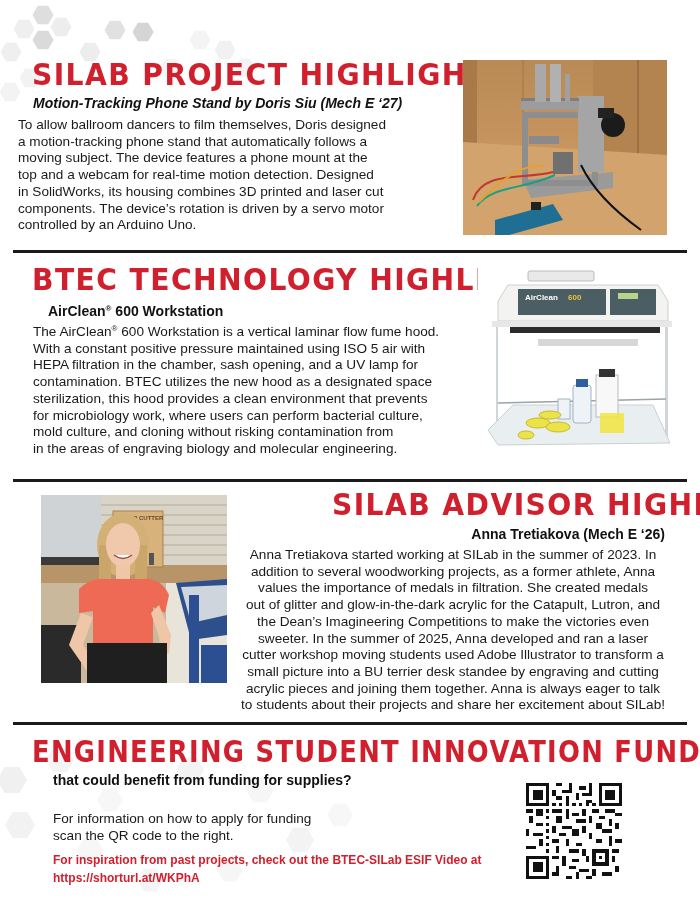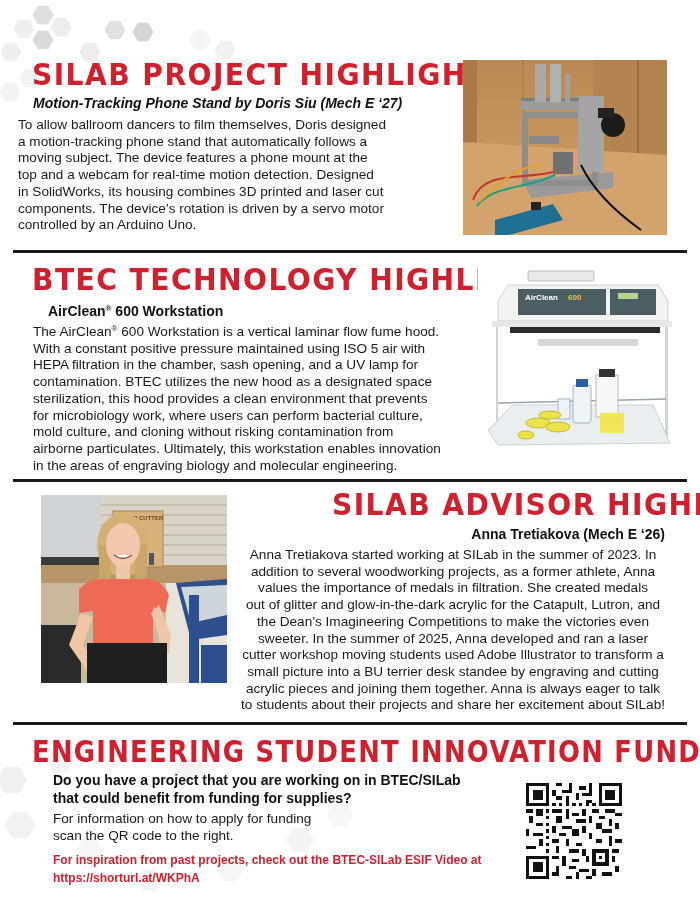--- a/index.html
+++ b/index.html
@@ -126,21 +126,20 @@
     <span>AirClean</span><sup class="reg">®</sup><span> 600 Workstation</span>
   </div>
   <div class="abs body-text" style="left:33px; top:321px;">
     <span class="ln"><span>The AirClean</span><sup class="reg">®</sup><span> 600 Workstation is a vertical laminar flow fume hood.</span></span>
     <span class="ln">With a constant positive pressure maintained using ISO 5 air with</span>
     <span class="ln">HEPA filtration in the chamber, sash opening, and a UV lamp for</span>
     <span class="ln">contamination. BTEC utilizes the new hood as a designated space</span>
     <span class="ln">sterilization, this hood provides a clean environment that prevents</span>
     <span class="ln">for microbiology work, where users can perform bacterial culture,</span>
     <span class="ln">mold culture, and cloning without risking contamination from</span>
-    <span class="ln">airborne particulates. Ultimately, this workstation enables innovation</span>
     <span class="ln">in the areas of engraving biology and molecular engineering.</span>
   </div>
 
   <div class="photo" style="left:478px; top:265px; width:205px; height:185px; background:#ffffff;" title="AirClean 600 Workstation laminar flow hood with lab bottles and petri dishes">
     <svg width="205" height="185" viewBox="0 0 205 185">
 
       <rect x="50" y="6" width="66" height="10" rx="2" fill="#e9e9e9" stroke="#bbb"></rect>
 
       <polygon points="20,36 30,20 180,20 190,36 190,56 20,56" fill="#f3f3f1" stroke="#cfcfcf"></polygon>
       <rect x="40" y="24" width="88" height="26" fill="#4b5e63"></rect>
@@ -238,21 +237,20 @@
     <span class="ln">acrylic pieces and joining them together. Anna is always eager to talk</span>
     <span class="ln">to students about their projects and share her excitement about SILab!</span>
   </div>
 </section>
 
 <div class="divider" style="top:722px;"></div>
 
 <section>
   <div class="abs title" style="left:32px; top:737px; font-size:30px; transform:scaleX(0.86);">ENGINEERING STUDENT INNOVATION FUND</div>
   <div class="abs subhead" style="left:53px; top:771px; line-height:18px;">
-    <span class="ln" style="display:block;">Do you have a project that you are working on in BTEC/SILab</span>
     <span class="ln" style="display:block;">that could benefit from funding for supplies?</span>
   </div>
   <div class="abs body-text" style="left:53px; top:810px; line-height:17px;">
     <span class="ln">For information on how to apply for funding</span>
     <span class="ln">scan the QR code to the right.</span>
   </div>
   <div class="abs red-text" style="left:53px; top:851px;">
     <span style="display:block;">For inspiration from past projects, check out the BTEC-SILab ESIF Video at</span>
     <span style="display:block;">https://shorturl.at/WKPhA</span>
   </div>

